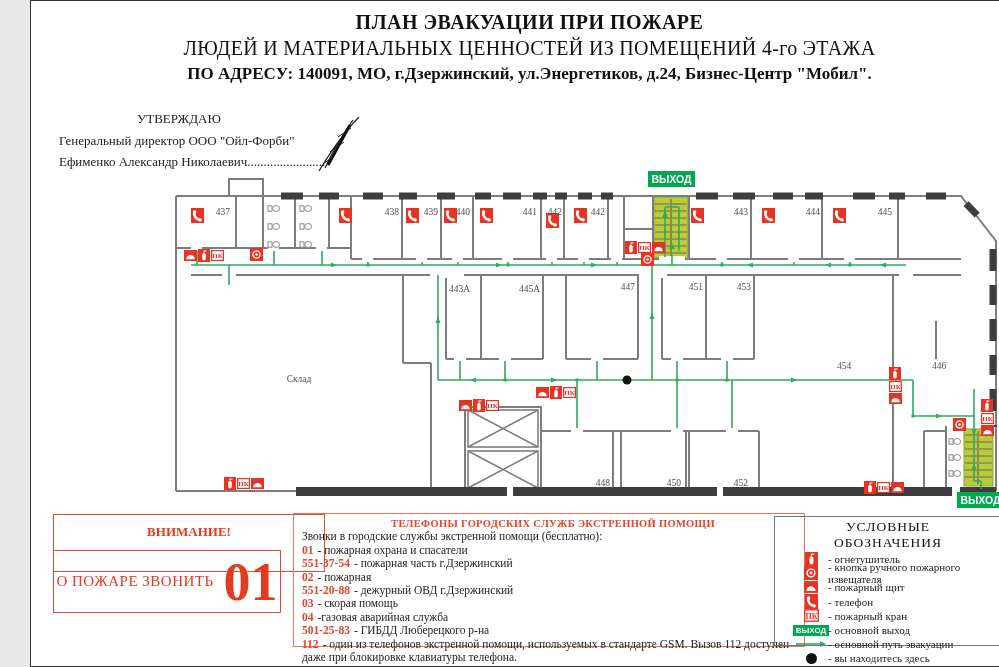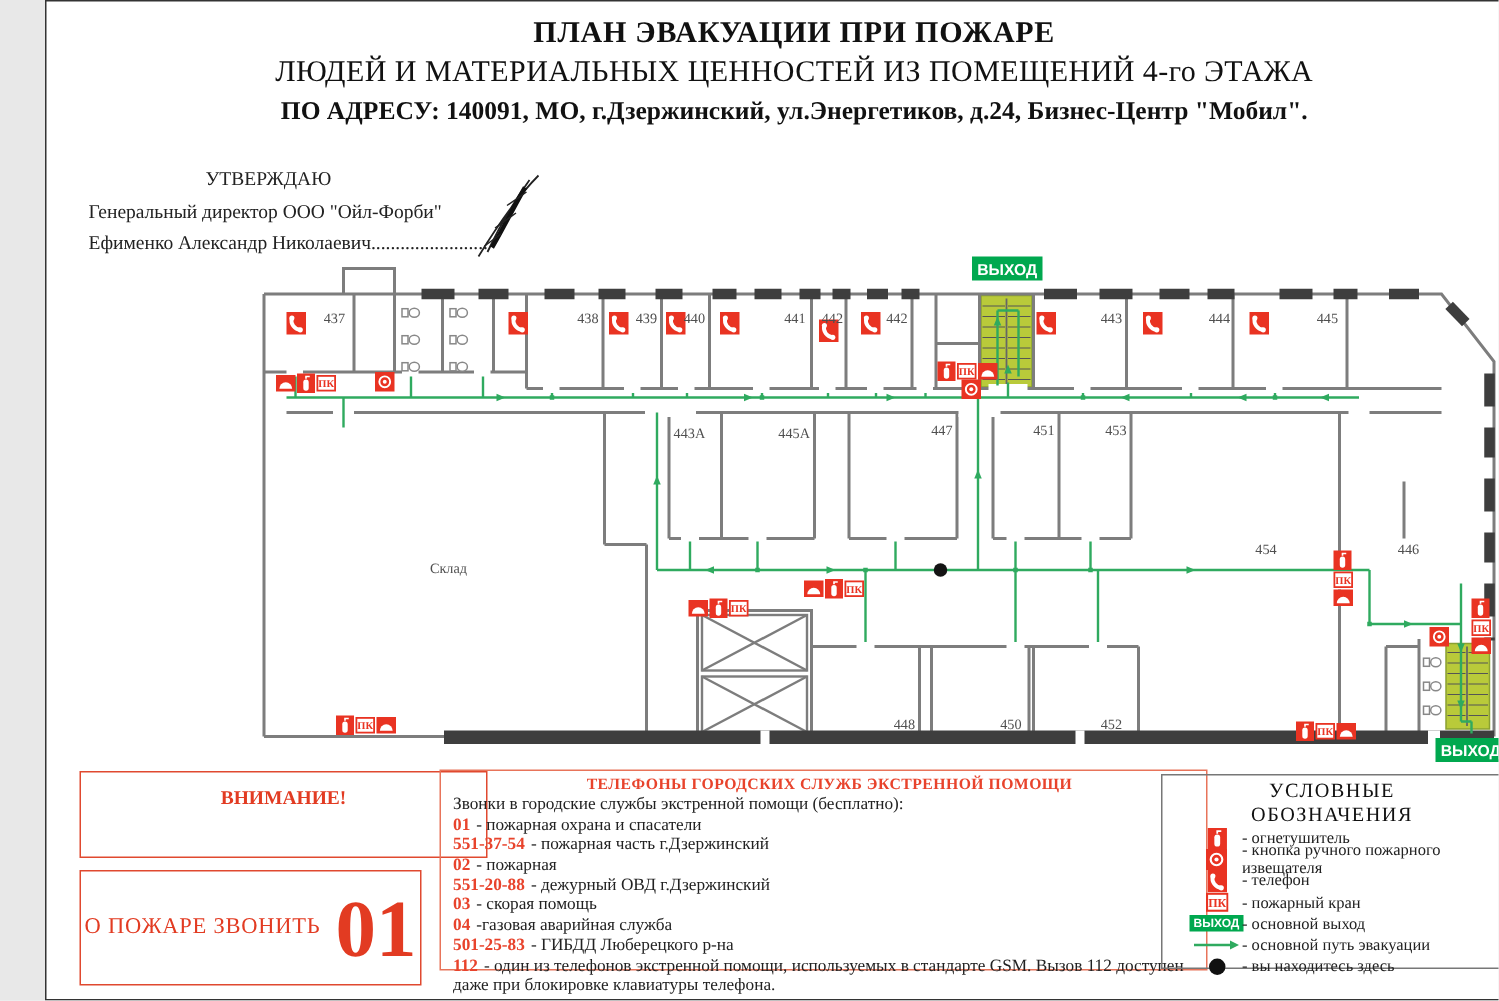--- a/index.html
+++ b/index.html
@@ -15,21 +15,21 @@
   .approval .a2{margin-bottom:5px;}
   .sig{position:absolute;left:272px;top:112px;}
   
   svg text{font-family:"Liberation Serif",serif;}
   .roomlbl{fill:#4f4f4f;font-size:9.5px;}
   .exit-txt{fill:#fff;font-size:10.5px;font-weight:bold;font-family:"Liberation Sans",sans-serif;}
   
   .attention{position:absolute;left:22px;top:513px;width:272px;height:58px;border:1.5px solid #e0492f;
              color:#e23b22;text-align:center;font-size:13px;line-height:17px;padding-top:8px;box-sizing:border-box;}
   .attention .at{font-weight:bold;}
-  .firecall{position:absolute;left:22px;top:579px;width:228px;height:77px;border:1.5px solid #e0492f;
+  .firecall{position:absolute;left:22px;top:549px;width:228px;height:63px;border:1.5px solid #e0492f;
             color:#e23b22;display:flex;align-items:center;justify-content:center;box-sizing:border-box;}
   .firecall .fl{font-size:15px;letter-spacing:.5px;}
   .firecall .fn{font-size:54px;font-weight:bold;line-height:54px;margin-left:10px;}
   .phones{position:absolute;left:262px;top:512px;width:512px;height:134px;border:1px solid #e8745a;
           box-sizing:border-box;padding:3px 0 0 8px;font-size:11.5px;line-height:13.4px;color:#222;}
   .phones .pt{color:#e8432c;font-weight:bold;text-align:center;font-size:10.5px;letter-spacing:.3px;}
   .ph-row b{color:#e8432c;margin-right:4px;}
   .legend{position:absolute;left:743px;top:515px;width:228px;height:130px;border:1px solid #777;
           box-sizing:border-box;padding:2px 19px;}
   .legend .lt{text-align:center;font-size:13.5px;letter-spacing:1px;color:#111;margin-bottom:1px;}
@@ -364,20 +364,28 @@
     <div class="lrow">
       <span class="lico">
           <svg width="14" height="14" viewBox="0 0 13 13">
             <use href="#ic-mcp"></use>
           </svg>
         </span>
       <span>- кнопка ручного пожарного извещателя</span>
     </div>
     <div class="lrow">
       <span class="lico">
+          <svg width="14" height="12" viewBox="0 0 13 11">
+            <use href="#ic-shield"></use>
+          </svg>
+        </span>
+      <span>- пожарный щит</span>
+    </div>
+    <div class="lrow">
+      <span class="lico">
           <svg width="13" height="15" viewBox="0 0 13 15">
             <use href="#ic-phone"></use>
           </svg>
         </span>
       <span>- телефон</span>
     </div>
     <div class="lrow">
       <span class="lico">
           <svg width="15" height="13" viewBox="0 0 13 11">
             <use href="#ic-pk"></use>

